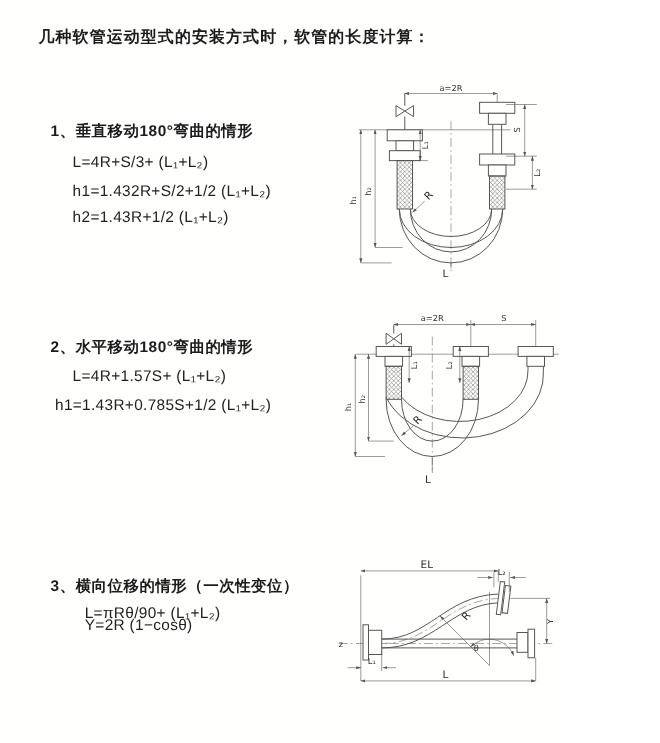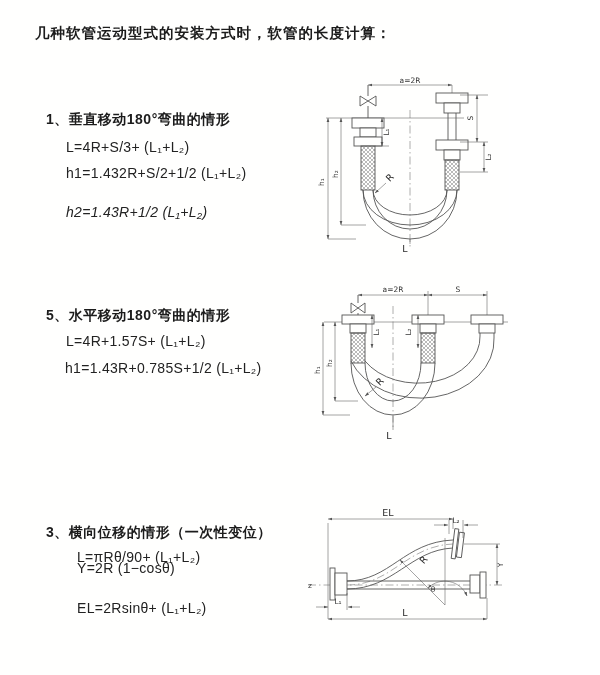--- a/index.html
+++ b/index.html
@@ -20,30 +20,29 @@
 </head>
 <body>
 
 <div class="page">
 
   <div class="title">几种软管运动型式的安装方式时，软管的长度计算：</div>
 
   <div class="heading" style="left:46px;top:111px;">1、垂直移动180°弯曲的情形</div>
   <div class="formula" style="left:66px;top:139px;">L=4R+S/3+ (L₁+L₂)</div>
   <div class="formula" style="left:66px;top:165px;">h1=1.432R+S/2+1/2 (L₁+L₂)</div>
-  <div class="formula" style="left:66px;top:204px;font-style:italic;">h2=1.43R+1/2 (L₁+L₂)</div>
-
-  <div class="heading" style="left:46px;top:307px;">5、水平移动180°弯曲的情形</div>
+  <div class="formula" style="left:66px;top:189px;">h2=1.43R+1/2 (L₁+L₂)</div>
+
+  <div class="heading" style="left:46px;top:307px;">2、水平移动180°弯曲的情形</div>
   <div class="formula" style="left:66px;top:333px;">L=4R+1.57S+ (L₁+L₂)</div>
-  <div class="formula" style="left:65px;top:360px;">h1=1.43R+0.785S+1/2 (L₁+L₂)</div>
+  <div class="formula" style="left:50px;top:360px;">h1=1.43R+0.785S+1/2 (L₁+L₂)</div>
 
   <div class="heading" style="left:46px;top:524px;">3、横向位移的情形（一次性变位）</div>
   <div class="formula" style="left:77px;top:549px;">L=πRθ/90+ (L₁+L₂)</div>
   <div class="formula" style="left:77px;top:560px;">Y=2R (1−cosθ)</div>
-  <div class="formula" style="left:77px;top:600px;">EL=2Rsinθ+ (L₁+L₂)</div>
 
   <svg style="left:312px;top:72px;" width="276" height="190" viewBox="0 0 276 190">
     <defs>
       <marker id="arr" viewBox="0 0 10 10" refX="9.5" refY="5" markerWidth="8" markerHeight="8" orient="auto-start-reverse">
         <path d="M0,1.8 L10,5 L0,8.2 z" fill="#555"></path>
       </marker>
       <pattern id="hx" width="4" height="4" patternUnits="userSpaceOnUse">
         <path d="M0,0 L4,4 M4,0 L0,4" stroke="#808080" stroke-width="0.55"></path>
       </pattern>
     </defs>

